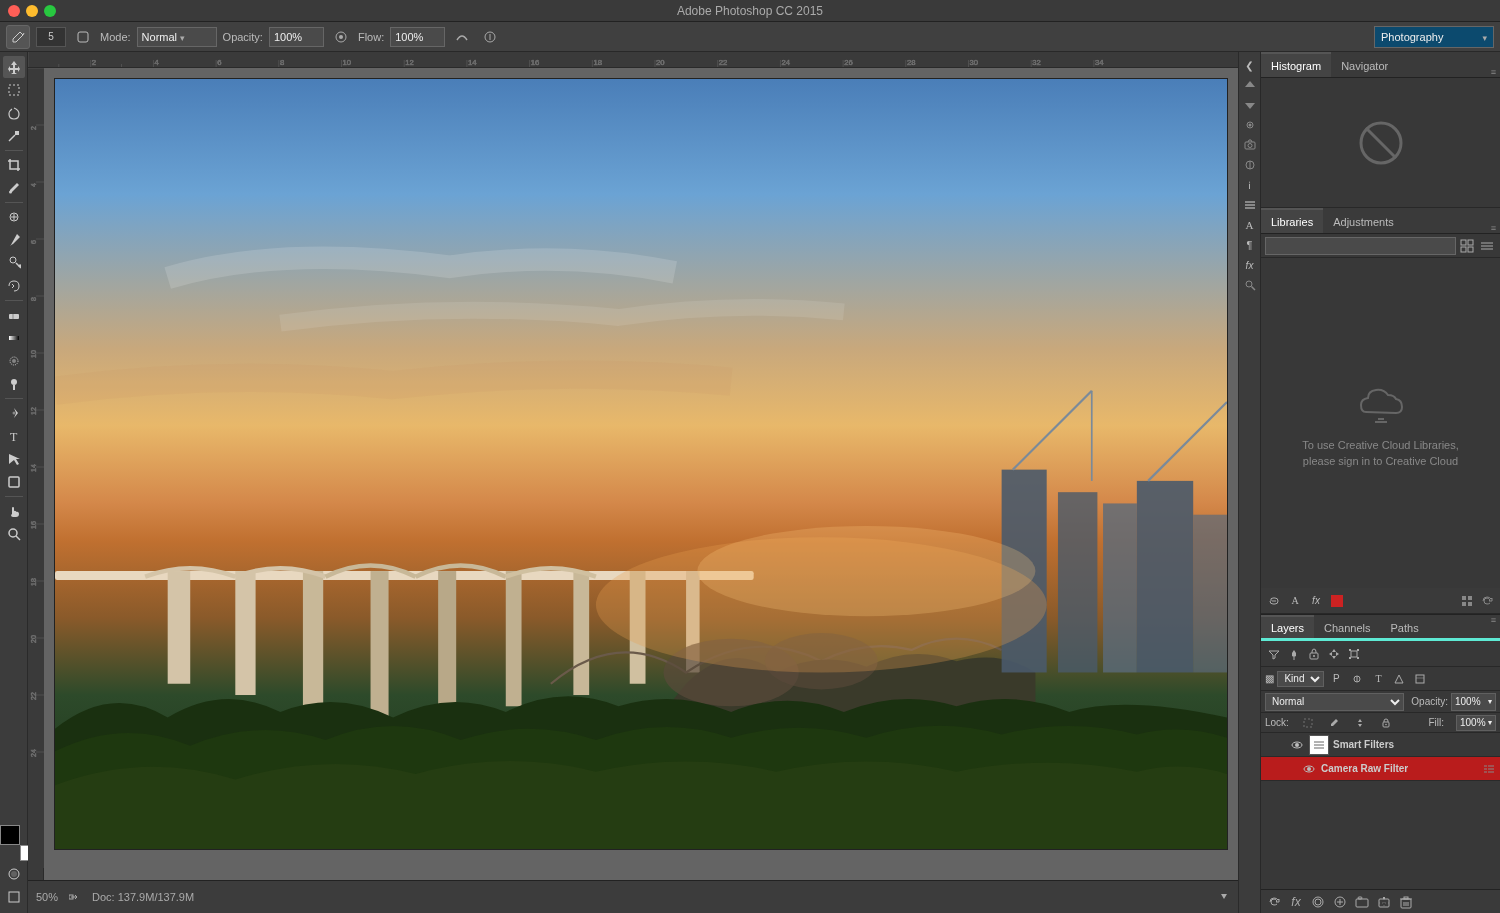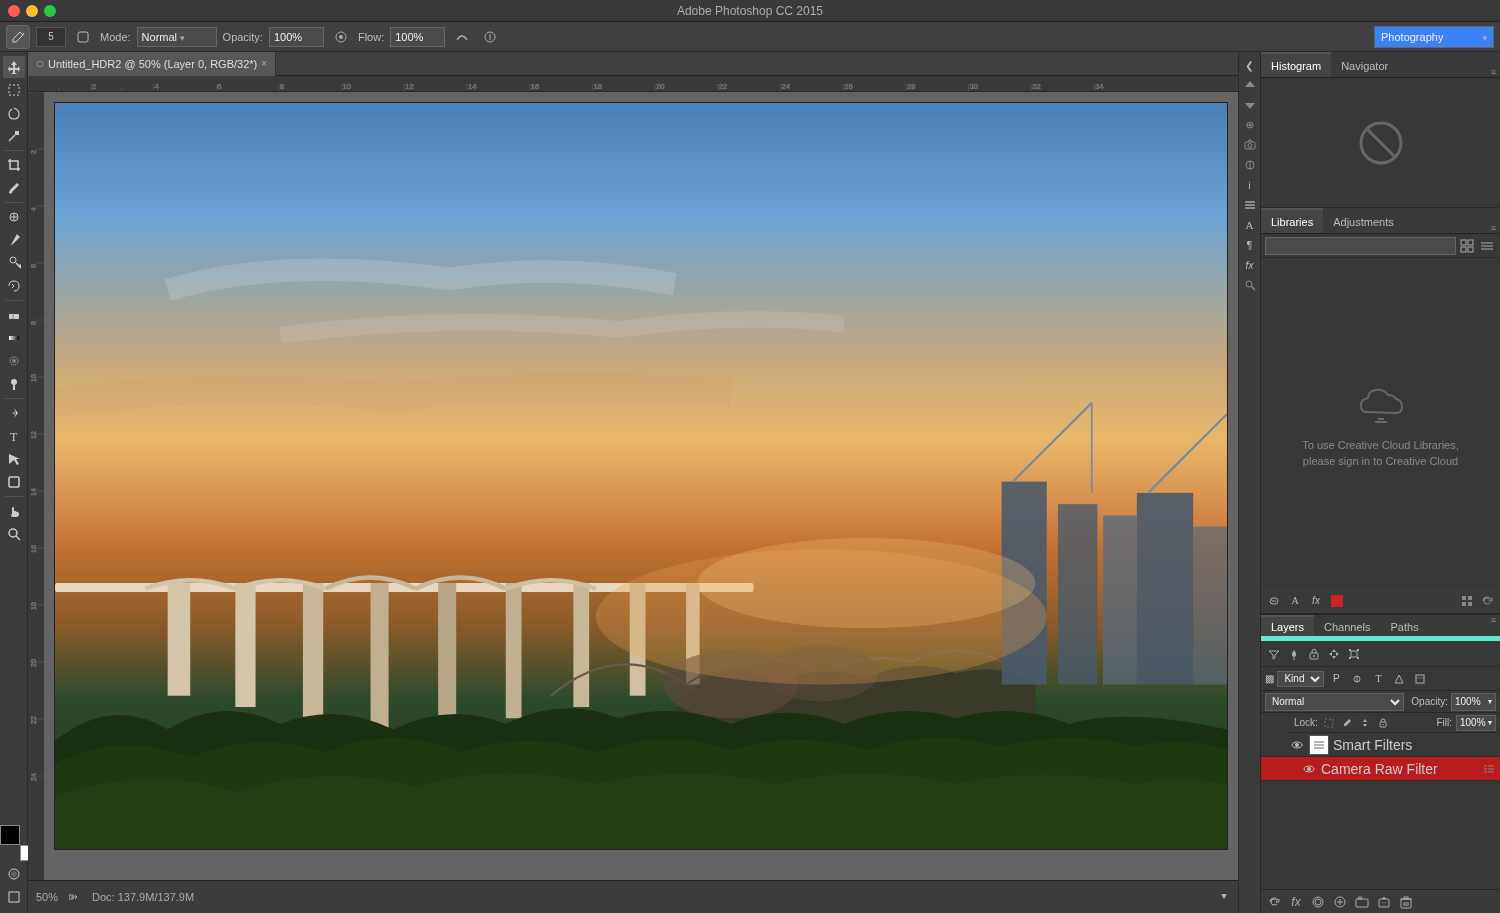--- a/index.html
+++ b/index.html
@@ -98,21 +98,21 @@
       width: 22px; height: 22px;
       display: flex; align-items: center; justify-content: center;
       color: #bbb;
       font-size: 13px;
       cursor: pointer;
     }
     #workspace-selector {
       position: absolute;
       right: 6px;
       height: 22px;
-      background: #3b82f6;
+      background: #0c4a6e;
       border: 1px solid #666;
       color: #eee;
       font-size: 11px;
       padding: 0 6px;
       display: flex; align-items: center; gap: 4px;
       min-width: 120px;
     }
 
     
     #main-area {
@@ -309,21 +309,21 @@
     
     #layers-panel {
       border-top: 1px solid #222;
       display: flex;
       flex-direction: column;
       flex: 1;
     }
     #layers-tabs {
       display: flex;
       background: #3a3a3a;
-      border-bottom: 5px solid #5eead4;
+      border-bottom: 3px solid #5eead4;
       height: 26px;
       align-items: flex-start;
     }
     #layers-toolbar {
       height: 26px;
       background: #383838;
       border-bottom: 1px solid #282828;
       display: flex;
       align-items: center;
       padding: 0 4px;
@@ -371,24 +371,23 @@
       padding: 0 2px;
       flex: 1;
     }
     #layers-lock-row {
       height: 20px;
       background: #383838;
       border-bottom: 1px solid #282828;
       display: flex;
       align-items: center;
       padding: 0 4px;
-      gap: 4px;
+      gap: 12px;
       font-size: 10px;
       color: #bbb;
-      margin-left: 29px;
     }
     .lock-icon-btn {
       width: 14px; height: 14px;
       display: flex; align-items: center; justify-content: center;
       font-size: 9px;
       color: #bbb;
     }
 
     
     .layer-row {
@@ -434,22 +433,23 @@
       gap: 4px;
       background: #383838;
       border-bottom: 1px solid #2a2a2a;
     }
     .smart-filter-thumb {
       width: 20px; height: 20px;
       background: #fff;
       border: 1px solid #555;
     }
     .smart-filter-name {
-      font-size: 14px;
+      font-size: 10px;
       color: #ccc;
+      font-weight: bold;
     }
 
     .camera-raw-row {
       height: 24px;
       display: flex;
       align-items: center;
       padding: 0 4px 0 40px;
       gap: 4px;
       background: #b91c1c;
       border-bottom: 1px solid #2a2a2a;
@@ -767,29 +767,20 @@
     <div class="tool-btn">
       <svg width="14" height="14" viewBox="0 0 14 14">
           <rect x="2" y="2" width="10" height="10" fill="none" stroke="#ccc" stroke-width="1"></rect>
         </svg>
     </div>
     <div style="height:4px"></div>
   </div>
 
   <div id="canvas-area">
 
-    <div id="doc-tabs">
-      <div class="doc-tab">
-        <svg width="8" height="8" viewBox="0 0 8 8">
-            <circle cx="4" cy="4" r="3" fill="none" stroke="#888" stroke-width="1"></circle>
-          </svg>
-        <span>Untitled_HDR2 @ 50% (Layer 0, RGB/32*)</span>
-        <span class="doc-tab-close">×</span>
-      </div>
-    </div>
 
     <div id="ruler-top">
       <svg width="100%" height="16" viewBox="0 0 1100 16" preserveAspectRatio="none">
         <rect width="1100" height="16" fill="#3a3a3a"></rect>
         <g stroke="#666" stroke-width="0.5" fill="#aaa" font-size="7">
           <line x1="0" y1="0" x2="0" y2="16"></line>
 
           <line x1="57" y1="8" x2="57" y2="16"></line>
             <text x="58" y="13">2</text>
           <line x1="114" y1="8" x2="114" y2="16"></line>

